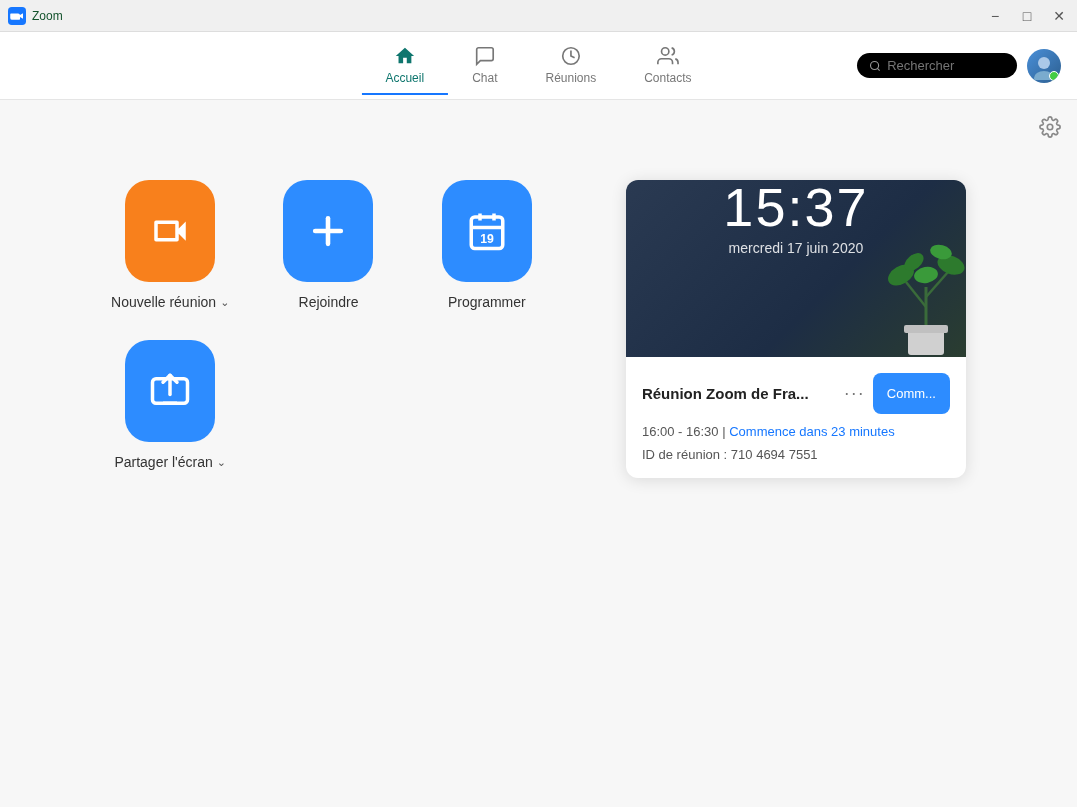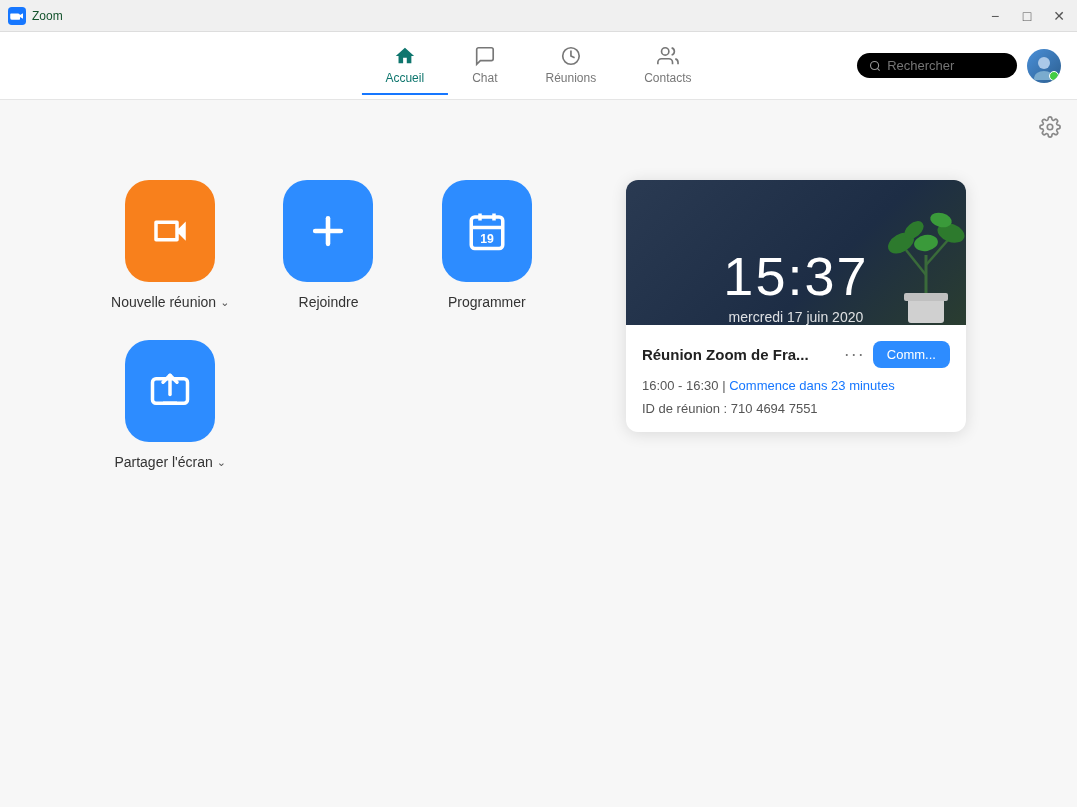--- a/index.html
+++ b/index.html
@@ -189,25 +189,25 @@
     .meeting-card {
       width: 340px;
       border-radius: 12px;
       overflow: hidden;
       box-shadow: 0 2px 16px rgba(0,0,0,0.12);
       background: #fff;
       margin-top: 20px;
     }
     .card-header {
       background: linear-gradient(135deg, #2a3a52 0%, #1d2d45 60%, #2a3d30 100%);
-      height: 145px;
+      height: 177px;
       display: flex;
       flex-direction: column;
       align-items: center;
-      justify-content: flex-end;
+      justify-content: flex-start;
       position: relative;
       overflow: hidden;
     }
     .card-time {
       font-size: 54px;
       font-weight: 200;
       color: #fff;
       letter-spacing: 2px;
       line-height: 1;
     }
@@ -248,21 +248,21 @@
       cursor: pointer;
       color: #777;
       font-size: 18px;
       letter-spacing: 1px;
     }
     .start-btn {
       background: #2d8cff;
       color: #fff;
       border: none;
       border-radius: 8px;
-      padding: 6px 14px;
+      padding: 13px 14px;
       font-size: 13px;
       font-weight: 500;
       cursor: pointer;
     }
     .meeting-time-row {
       font-size: 13px;
       color: #555;
       margin-bottom: 8px;
     }
     .meeting-time-row span.starts-in {

